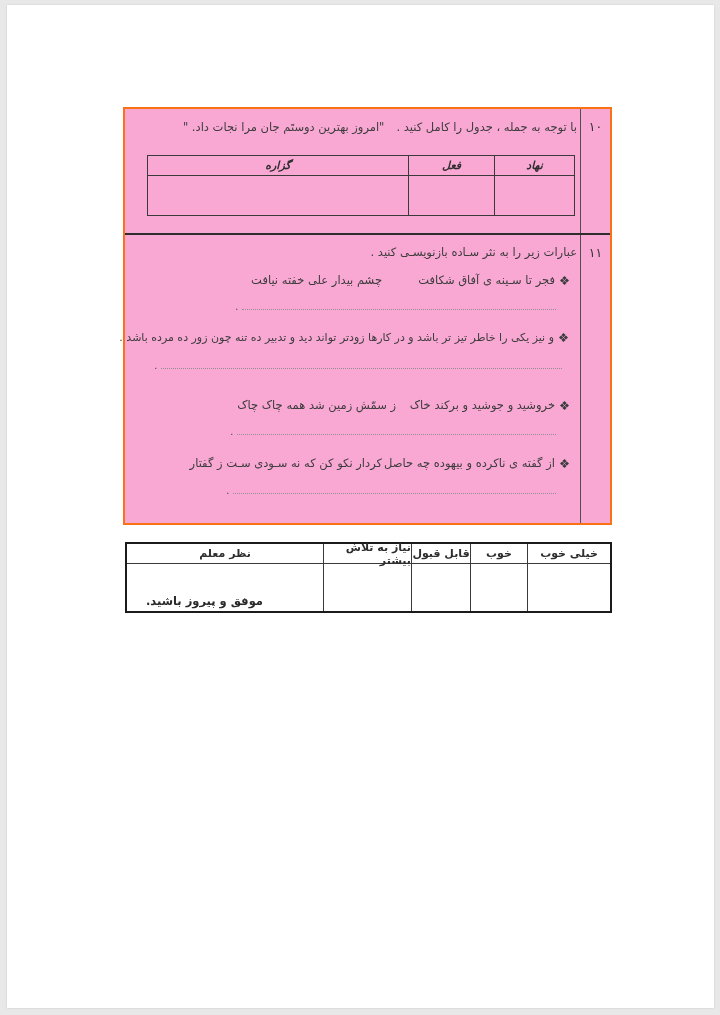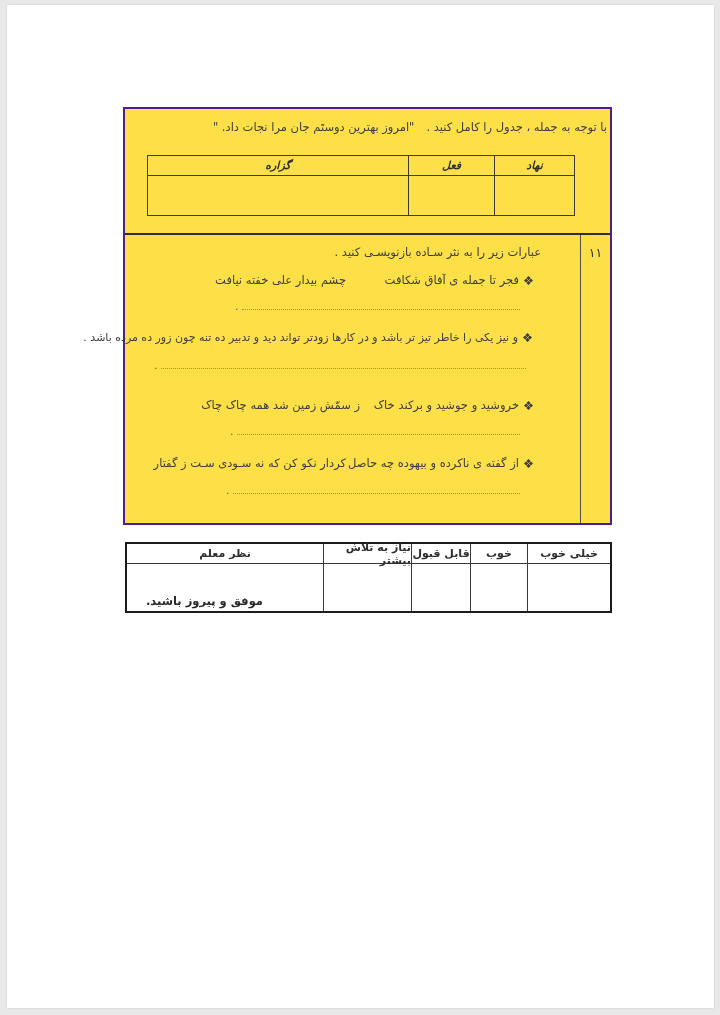--- a/index.html
+++ b/index.html
@@ -13,28 +13,28 @@
   }
   .page{
     position:absolute;left:7px;top:5px;width:707px;height:1003px;
     background:#ffffff;
     box-shadow:0 0 2px rgba(0,0,0,0.12);
   }
 
   
   .qbox{
     position:absolute;left:116px;top:102px;width:489px;height:418px;
-    border:2px solid #4c1d95;
+    border:2px solid #f97316;
     box-sizing:border-box;
     display:flex;flex-direction:column;
-    background:#fde047;
+    background:#f9a8d4;
   }
   .qrow{display:flex;flex-direction:row;}
   .qrow-10{height:124px;border-bottom:2px solid #2e2e2e;}
-  .qrow-11{flex:1;gap:36px;}
+  .qrow-11{flex:1;}
   .qcontent{flex:1;position:relative;}
   .qnum{
     width:30px;border-left:1px solid #4f4f4f;
     display:flex;justify-content:center;align-items:flex-start;
     padding-top:10px;box-sizing:border-box;
     font-size:12.5px;color:#333;
   }
 
   .rtl-line{direction:rtl;white-space:nowrap;font-size:11.5px;line-height:18px;color:#3c3c3c;}
   .q10-line{position:absolute;top:9px;right:3px;}
@@ -104,31 +104,32 @@
             <div class="gcell gc-feel">فعل</div>
             <div class="gcell gc-gozare">گزاره</div>
           </div>
           <div class="tbody">
             <div class="gcell gc-nahad"></div>
             <div class="gcell gc-feel"></div>
             <div class="gcell gc-gozare"></div>
           </div>
         </div>
       </div>
+      <div class="qnum">۱۰</div>
     </div>
 
     <div class="qrow qrow-11">
       <div class="qcontent">
 
         <div class="rtl-line q11-instruction">عبارات زیر را به نثر سـاده بازنویسـی کنید .</div>
 
         <div class="vrow" style="top:36px;">
           <span class="hem" style="right:11px;"><svg class="bullet-svg" width="9" height="9" viewBox="0 0 9 9">
                 <path fill="#3d3d3d" d="M4.5 0L6.6 2.1 4.5 4.2 2.4 2.1Z M4.5 4.8L6.6 6.9 4.5 9 2.4 6.9Z M0 4.5L2.1 2.4 4.2 4.5 2.1 6.6Z M4.8 4.5L6.9 2.4 9 4.5 6.9 6.6Z"></path>
-              </svg><span>فجر تا جمله ی آفاق شکافت</span></span>
+              </svg><span>فجر تا سـینه ی آفاق شکافت</span></span>
           <span class="hem" style="right:198px;">چشم بیدار علی خفته نیافت</span>
         </div>
         <div class="dots" style="top:63px;left:110px;right:24px;">
           <span class="period">.</span>
             <span class="dotline"></span>
         </div>
 
         <div class="prose-line" style="top:94px;">
           <svg class="bullet-svg" width="9" height="9" viewBox="0 0 9 9">
               <path fill="#3d3d3d" d="M4.5 0L6.6 2.1 4.5 4.2 2.4 2.1Z M4.5 4.8L6.6 6.9 4.5 9 2.4 6.9Z M0 4.5L2.1 2.4 4.2 4.5 2.1 6.6Z M4.8 4.5L6.9 2.4 9 4.5 6.9 6.6Z"></path>

